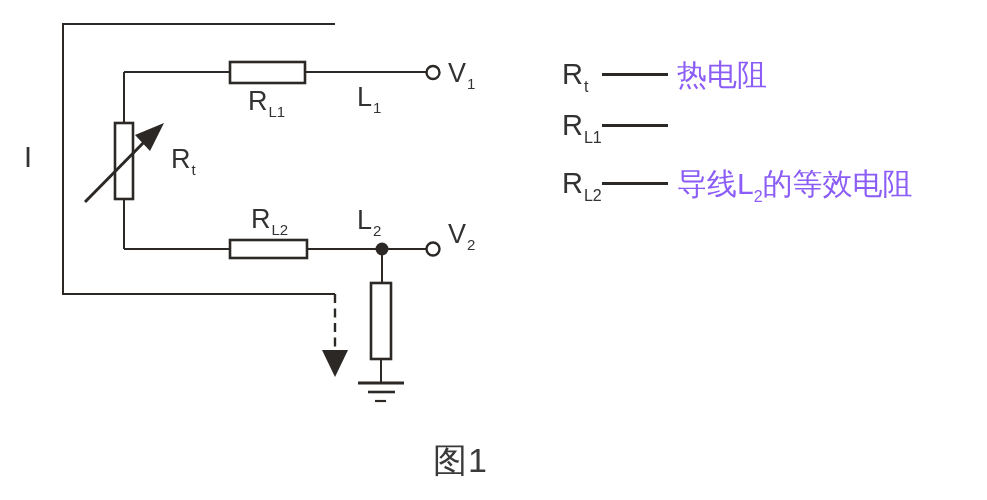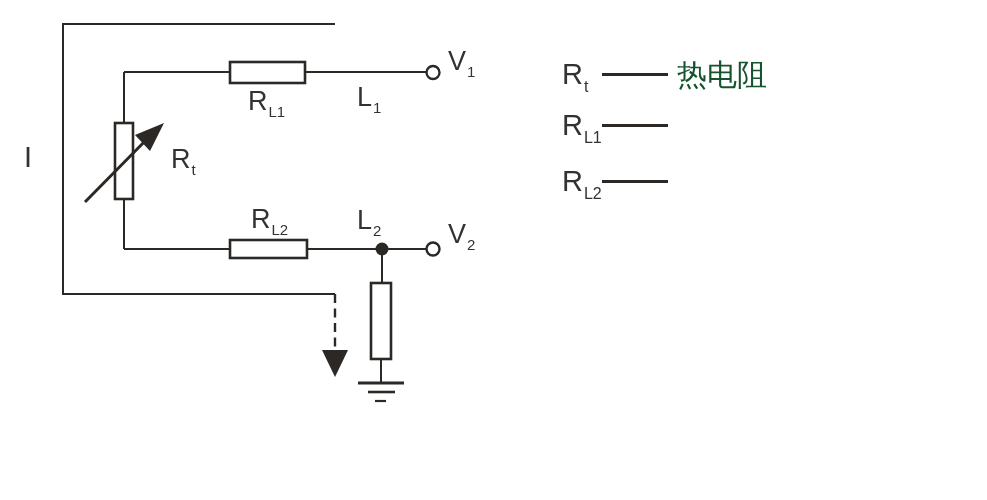--- a/index.html
+++ b/index.html
@@ -38,21 +38,21 @@
     line-height: 1;
     vertical-align: baseline;
     position: relative;
     top: 7px;
     left: 1px;
   }
   .label-current { left: 24px; top: 143px; font-size: 29px; }
   .label-rt  { left: 171px; top: 146px; }
   .label-rl1 { left: 248px; top: 88px; }
   .label-l1  { left: 357px; top: 84px; }
-  .label-v1  { left: 448px; top: 48px; }
+  .label-v1  { left: 448px; top: 60px; }
   .label-rl2 { left: 251px; top: 206px; }
   .label-l2  { left: 357px; top: 207px; }
   .label-v2  { left: 448px; top: 221px; }
 
   .legend {
     position: absolute;
     left: 562px;
     top: 45px;
     width: 420px;
   }
@@ -82,21 +82,21 @@
   .legend-dash {
     width: 66px;
     height: 3px;
     background: #2b2825;
     margin: 0 9px 0 0;
     flex: 0 0 auto;
   }
   .legend-desc {
     font-size: 30px;
     line-height: 1.1;
-    color: #14532d;
+    color: #8b5cf6;
   }
   .legend-desc sub {
     font-size: 16px;
     vertical-align: baseline;
     position: relative;
     top: 8px;
   }
   .caption {
     position: absolute;
     left: 433px;
@@ -166,18 +166,20 @@
     </div>
 
     <div class="legend-row r2">
       <span class="legend-sym"><span>R</span><sub>L1</sub></span>
       <span class="legend-dash"></span>
     </div>
 
     <div class="legend-row r3">
       <span class="legend-sym"><span>R</span><sub>L2</sub></span>
       <span class="legend-dash"></span>
+      <span class="legend-desc"><span>导线L</span><sub>2</sub><span>的等效电阻</span></span>
     </div>
 
   </div>
 
+  <div class="caption">图1</div>
 
 </div>
 
 </body></html>

